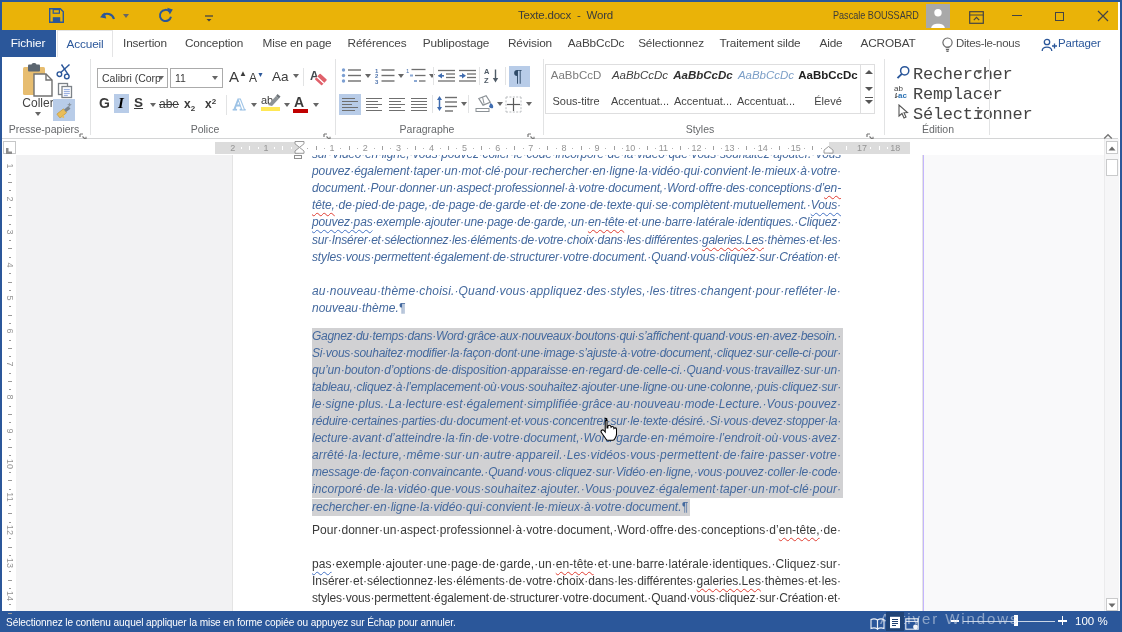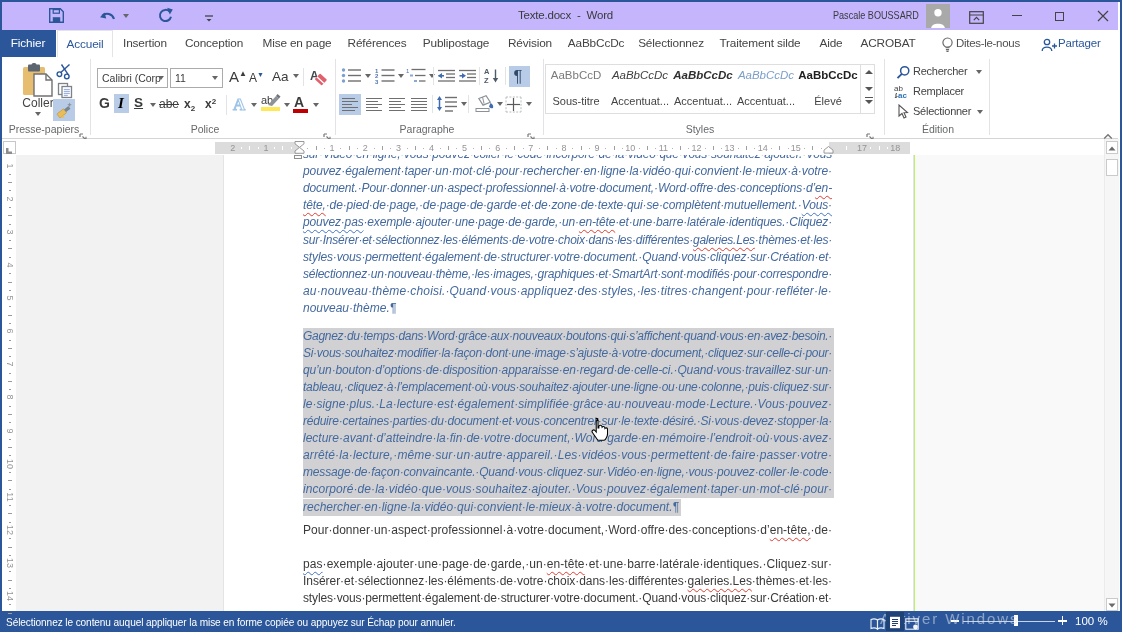--- a/index.html
+++ b/index.html
@@ -1,36 +1,36 @@
 <!DOCTYPE html>
 <html><head><meta charset="utf-8">
 <style>
 * { margin:0; padding:0; box-sizing:border-box; }
 html,body { width:1122px; height:632px; overflow:hidden; }
 body { font-family:"Liberation Sans", sans-serif; position:relative; background:#fff; }
-.titlebar { position:absolute; left:0; top:0; width:1118px; height:30px; background:#c4b5fd; }
+.titlebar { position:absolute; left:0; top:0; width:1118px; height:30px; background:#eab308; }
 .tabrow { position:absolute; left:0; top:30px; width:1118px; height:27px; background:#fff; }
 .tab { position:absolute; top:0; height:27px; line-height:27px; font-size:11.8px; letter-spacing:-0.15px; color:#444; white-space:nowrap; }
 .tab.file { left:0; width:56px; background:#2b579a; color:#fff; text-align:center; }
 .tab.home { left:57px; width:56px; text-align:center; color:#2b579a; border:1px solid #e4e4e5; border-bottom:none; background:#fff; z-index:2; }
 .ribbon { position:absolute; left:0; top:57px; width:1118px; height:82px; background:#fff; border-bottom:1px solid #d4d5d6; }
 .vsep { position:absolute; top:2px; width:1px; height:76px; background:#e2e3e4; }
 .vsep2 { position:absolute; width:1px; background:#e2e3e4; }
 .lnch { position:absolute; top:71px; }
 .glbl { position:absolute; top:66px; transform:translateX(-50%); font-size:10.5px; color:#66686b; white-space:nowrap; }
 .blbl { position:absolute; transform:translateX(-50%); font-size:12px; color:#444; }
 .dar { position:absolute; width:0; height:0; border-left:3.5px solid transparent; border-right:3.5px solid transparent; border-top:4px solid #666; }
 .cdar { position:absolute; right:3px; top:7px; width:0; height:0; border-left:3.5px solid transparent; border-right:3.5px solid transparent; border-top:4px solid #666; }
 .sar { position:absolute; width:0; height:0; border-left:4px solid transparent; border-right:4px solid transparent; border-top:4px solid #555; }
 .tgl { position:absolute; background:#b8cce8; }
 .combo { position:absolute; height:20px; border:1px solid #ababab; background:#fff; font-size:10.5px; color:#3b3b3b; line-height:19px; padding-left:4px; white-space:nowrap; overflow:hidden; }
 .ftxt { position:absolute; color:#3b3b3b; white-space:nowrap; }
-.etxt { position:absolute; font-size:11px; letter-spacing:-0.25px; color:#444; white-space:nowrap; }
+.etxt { position:absolute; font-size:17px; letter-spacing:-0.25px; color:#444; white-space:nowrap;font-family:Liberation Mono, monospace; }
 .rulerrow { position:absolute; left:0; top:139px; width:1118px; height:16px; background:#fff; }
-.docarea { position:absolute; left:4px; top:155px; width:1104px; height:456px; background:#bef264; overflow:hidden; }
+.docarea { position:absolute; left:13px; top:155px; width:1104px; height:456px; background:#c4b5fd; overflow:hidden; }
 .page { position:absolute; left:218.5px; top:0; width:691.5px; height:456px; background:#fff; border-left:1px solid #e4e4e4; border-right:1px solid #e4e4e4; }
 .dl { position:absolute; white-space:nowrap; font-size:12px; line-height:17.1px; height:17.1px; left:299px; }
 .it { font-style:italic; color:#44699e; }
 .rg { color:#3a3a3a; }
 .sel { background:#d1d1d3; padding-right:2px; }
 .sqr { text-decoration-line:underline; text-decoration-style:wavy; text-decoration-color:#e03c31; text-decoration-thickness:1px; text-underline-offset:2.5px; }
 .sqb { text-decoration-line:underline; text-decoration-style:wavy; text-decoration-color:#4472c4; text-decoration-thickness:1px; text-underline-offset:2.5px; }
 .statusbar { position:absolute; left:0; top:611px; width:1122px; height:21px; background:#2b579a; margin-left:-2px; }
 .hr-band { position:absolute; left:215.0px; top:3px; width:695.0px; height:12px; background:#fff; }
 .rn { position:absolute; top:1px; width:12px; text-align:center; font-size:9px; line-height:10.5px; }
@@ -474,21 +474,20 @@
   <div style="position:absolute;left:0;top:0;width:218.5px;height:456px;background:#f2f2f3"></div>
   <div style="position:absolute;left:911px;top:0;width:193px;height:456px;background:#f9f9fa"></div>
   <div class="page"></div>
   <div class="dl it" id="p1-0" style="top:-9.0px;letter-spacing:-0.206px;">sur·Vidéo·en·ligne,·vous·pouvez·coller·le·code·incorporé·de·la·vidéo·que·vous·souhaitez·ajouter.·Vous</div>
     <div class="dl it" id="p1-1" style="top:8.1px;letter-spacing:-0.074px;">pouvez·également·taper·un·mot·clé·pour·rechercher·en·ligne·la·vidéo·qui·convient·le·mieux·à·votre·</div>
     <div class="dl it" id="p1-2" style="top:25.2px;letter-spacing:-0.145px;">document.·Pour·donner·un·aspect·professionnel·à·votre·document,·Word·offre·des·conceptions·d’<span class="sqr">en-</span></div>
     <div class="dl it" id="p1-3" style="top:42.3px;letter-spacing:-0.126px;"><span class="sqr">tête,</span>·de·pied·de·page,·de·page·de·garde·et·de·zone·de·texte·qui·se·complètent·mutuellement.·<span class="sqb">Vous·</span></div>
     <div class="dl it" id="p1-4" style="top:59.4px;letter-spacing:-0.155px;"><span class="sqb">pouvez·pas</span>·exemple·ajouter·une·page·de·garde,·un·<span class="sqr">en-tête</span>·et·une·barre·latérale·identiques.·Cliquez·</div>
     <div class="dl it" id="p1-5" style="top:76.5px;letter-spacing:-0.236px;">sur·Insérer·et·sélectionnez·les·éléments·de·votre·choix·dans·les·différentes·<span class="sqr">galeries.Les</span>·thèmes·et·les·</div>
     <div class="dl it" id="p1-6" style="top:93.6px;letter-spacing:-0.142px;">styles·vous·permettent·également·de·structurer·votre·document.·Quand·vous·cliquez·sur·Création·et·</div>
-    <div class="dl it" id="p1-7" style="top:110.7px;letter-spacing:-0.224px;">sélectionnez·un·nouveau·thème,·les·images,·graphiques·et·SmartArt·sont·modifiés·pour·correspondre·</div>
     <div class="dl it" id="p1-8" style="top:127.8px;letter-spacing:0.155px;">au·nouveau·thème·choisi.·Quand·vous·appliquez·des·styles,·les·titres·changent·pour·refléter·le·</div>
     <div class="dl it" id="p1-9" style="top:144.9px;">nouveau·thème.¶</div>
     <div class="dl it sel" id="p2-0" style="top:172.5px;letter-spacing:-0.291px;">Gagnez·du·temps·dans·Word·grâce·aux·nouveaux·boutons·qui·s’affichent·quand·vous·en·avez·besoin.·</div>
     <div class="dl it sel" id="p2-1" style="top:189.6px;letter-spacing:-0.281px;">Si·vous·souhaitez·modifier·la·façon·dont·une·image·s’ajuste·à·votre·document,·cliquez·sur·celle-ci·pour·</div>
     <div class="dl it sel" id="p2-2" style="top:206.7px;letter-spacing:-0.145px;">qu’un·bouton·d’options·de·disposition·apparaisse·en·regard·de·celle-ci.·Quand·vous·travaillez·sur·un·</div>
     <div class="dl it sel" id="p2-4" style="top:240.9px;letter-spacing:0.062px;">le·signe·plus.·La·lecture·est·également·simplifiée·grâce·au·nouveau·mode·Lecture.·Vous·pouvez·</div>
     <div class="dl it sel" id="p2-3" style="top:223.8px;letter-spacing:-0.254px;">tableau,·cliquez·à·l’emplacement·où·vous·souhaitez·ajouter·une·ligne·ou·une·colonne,·puis·cliquez·sur·</div>
     <div class="dl it sel" id="p2-5" style="top:258.0px;letter-spacing:-0.238px;">réduire·certaines·parties·du·document·et·vous·concentrer·sur·le·texte·désiré.·Si·vous·devez·stopper·la·</div>
     <div class="dl it sel" id="p2-6" style="top:275.1px;letter-spacing:0.001px;">lecture·avant·d’atteindre·la·fin·de·votre·document,·Word·garde·en·mémoire·l’endroit·où·vous·avez·</div>
     <div class="dl it sel" id="p2-7" style="top:292.2px;letter-spacing:0.127px;font-style:italic;">arrêté·la·lecture,·même·sur·un·autre·appareil.·Les·vidéos·vous·permettent·de·faire·passer·votre·</div>

